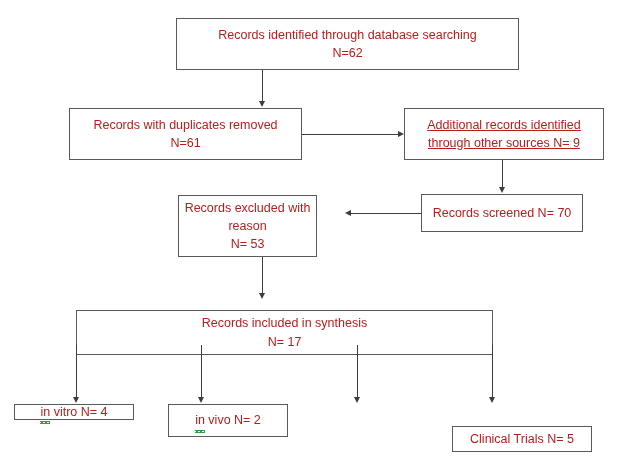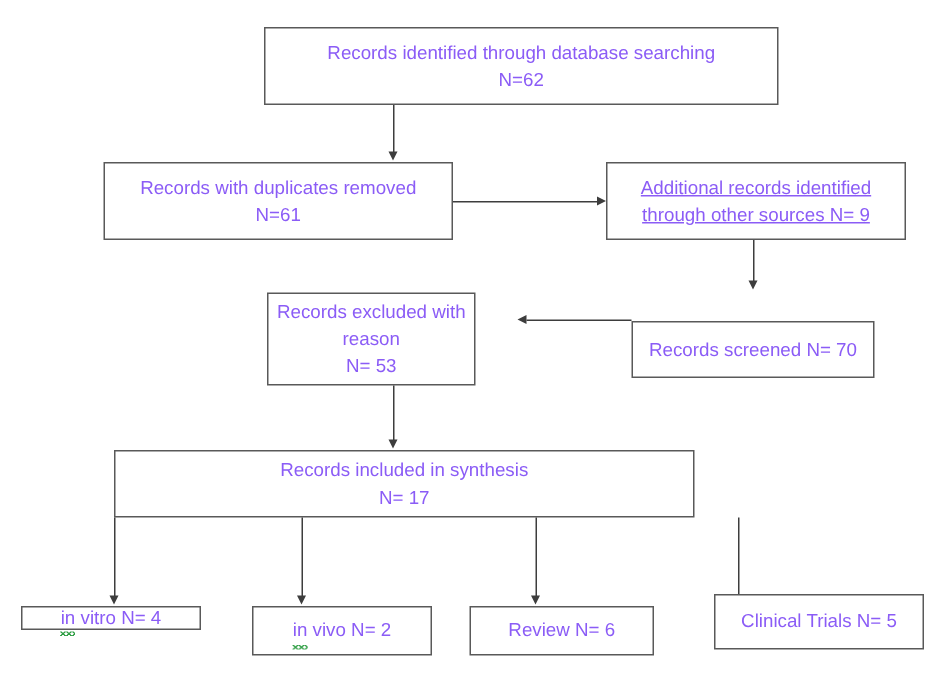--- a/index.html
+++ b/index.html
@@ -24,21 +24,21 @@
     box-sizing: border-box;
     border: 1.5px solid #595959;
     background: #ffffff;
     display: flex;
     flex-direction: column;
     align-items: center;
     justify-content: center;
     text-align: center;
     font-size: 12.5px;
     line-height: 1.45;
-    color: #8b5cf6;
+    color: #b91c1c;
     padding: 2px 6px;
   }
   .box .line { display: block; white-space: nowrap; }
   
   .squiggle {
     position: relative;
     display: inline-block;
   }
   .squiggle::after {
     content: "";
@@ -114,31 +114,31 @@
 
   <div class="vline" style="left:502px; top:160px; height:28px;"></div>
   <div class="arrow-down" style="left:498.5px; top:187px;"></div>
 
   <div class="box" style="left:178px; top:195px; width:139px; height:62px;">
     <span class="line">Records excluded with</span>
     <span class="line">reason</span>
     <span class="line">N= 53</span>
   </div>
 
-  <div class="box" style="left:421px; top:194px; width:162px; height:38px;margin-top:20px;">
+  <div class="box" style="left:421px; top:194px; width:162px; height:38px;">
     <span class="line">Records screened N= 70</span>
   </div>
 
   <div class="hline" style="left:351px; top:213px; width:70px;"></div>
   <div class="arrow-left" style="left:345px; top:209.5px;"></div>
 
   <div class="vline" style="left:262px; top:257px; height:37px;"></div>
   <div class="arrow-down" style="left:258.5px; top:293px;"></div>
 
-  <div class="box" style="left:76px; top:300px; width:387px; height:45px;text-align:center;">
+  <div class="box" style="left:76px; top:310px; width:417px; height:45px;text-align:center;">
     <span class="line">Records included in synthesis</span>
     <span class="line">N= 17</span>
   </div>
 
   <div class="vline" style="left:76px; top:345px; height:53px;"></div>
   <div class="arrow-down" style="left:72.5px; top:397px;"></div>
 
   <div class="vline" style="left:201px; top:345px; height:53px;"></div>
   <div class="arrow-down" style="left:197.5px; top:397px;"></div>
 
@@ -149,21 +149,18 @@
   <div class="arrow-down" style="left:488.5px; top:397px;"></div>
 
   <div class="box" style="left:14px; top:404px; width:120px; height:16px;">
     <span class="line"><span class="squiggle">in</span><span> vitro N= 4</span></span>
   </div>
 
   <div class="box" style="left:168px; top:404px; width:120px; height:33px;">
     <span class="line"><span class="squiggle">in</span><span> vivo N= 2</span></span>
   </div>
 
-  <div class="box" style="left:313px; top:404px; width:123px; height:33px;">
-    <span class="line">Review N= 6</span>
-  </div>
 
-  <div class="box" style="left:452px; top:396px; width:140px; height:37px;margin-left:24px;">
+  <div class="box" style="left:452px; top:426px; width:140px; height:26px;">
     <span class="line">Clinical Trials N= 5</span>
   </div>
 
 </div>
 
 </body></html>

